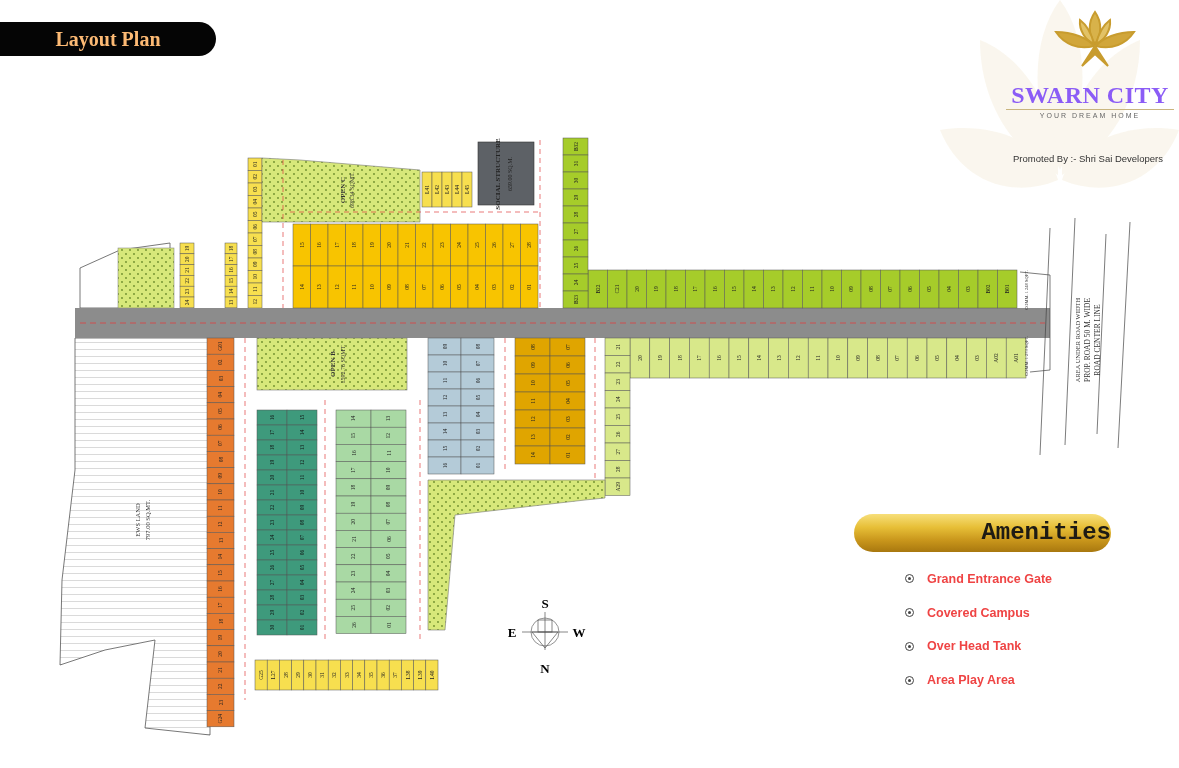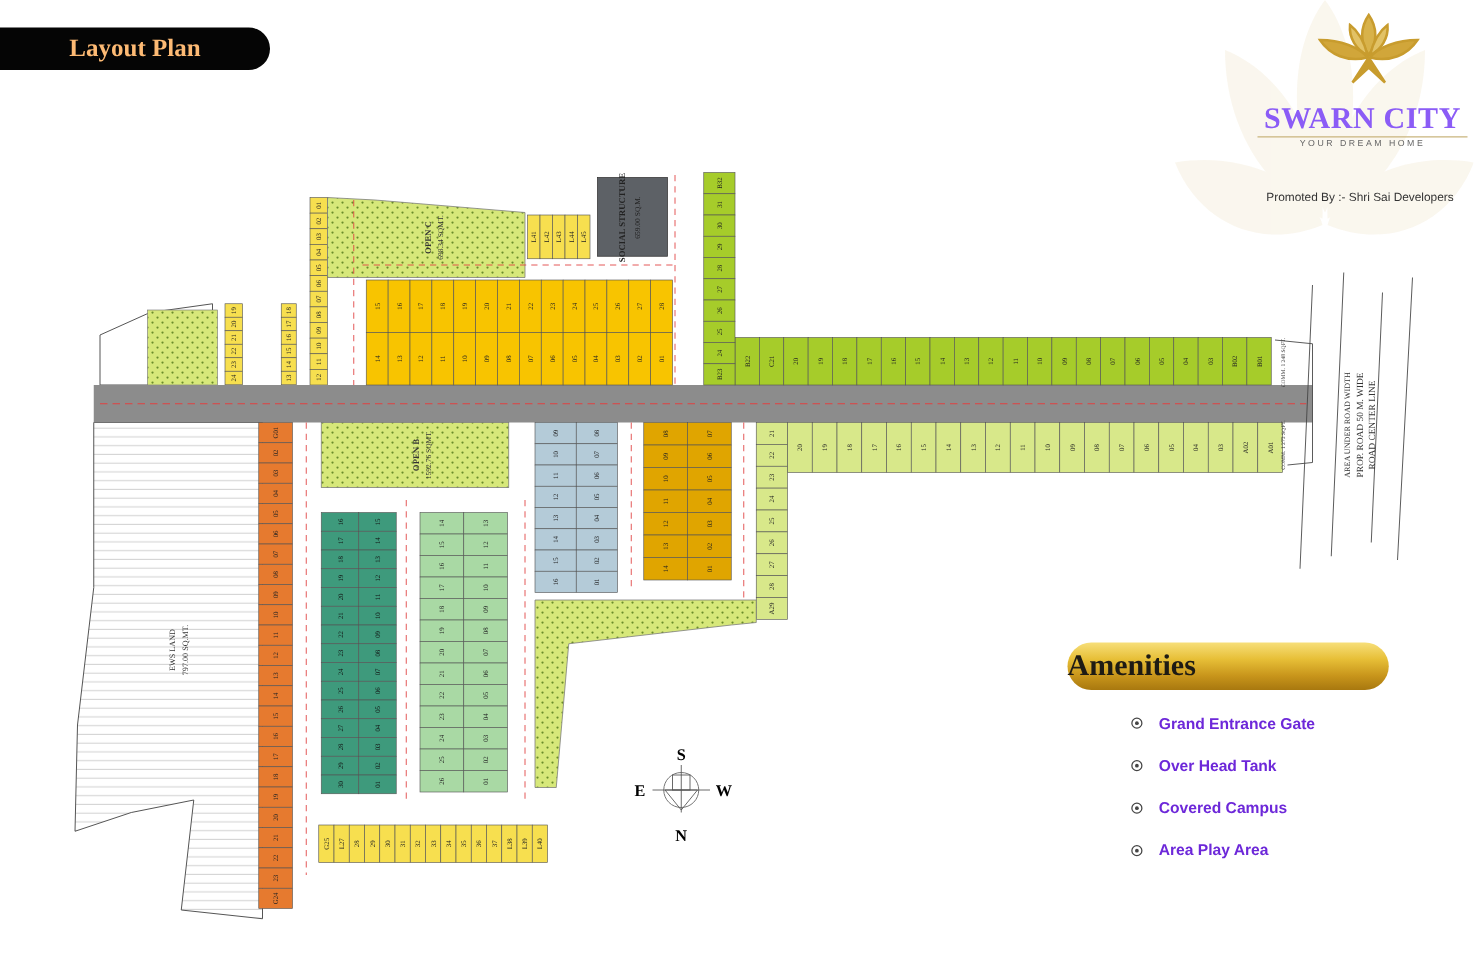--- a/index.html
+++ b/index.html
@@ -5,23 +5,23 @@
   html,body{margin:0;padding:0;}
   body{width:1179px;height:768px;position:relative;overflow:hidden;background:#ffffff;font-family:"Liberation Sans",sans-serif;}
   .abs{position:absolute;}
   .title-pill{left:0;top:22px;width:216px;height:34px;background:#050505;border-radius:0 17px 17px 0;color:#fdba74;font-family:"Liberation Serif",serif;font-weight:bold;font-size:20px;line-height:34px;text-align:center;}
   .logo-bg{left:940px;top:0;width:239px;height:220px;opacity:.35;}
   .logo-mark{left:1052px;top:10px;width:86px;height:60px;}
   .brand-name{left:1006px;top:82px;width:168px;text-align:center;font-family:"Liberation Serif",serif;font-weight:bold;font-size:24px;color:#8b5cf6;letter-spacing:.5px;}
   .brand-line{left:1006px;top:109px;width:168px;height:1px;background:#c9b57e;}
   .brand-tag{left:1006px;top:112px;width:168px;text-align:center;font-size:7px;letter-spacing:2px;color:#666;}
   .brand-promo{left:1000px;top:121px;width:176px;text-align:center;font-size:9.5px;color:#333;margin-top:32px;}
-  .amen-pill{left:854px;top:514px;width:257px;height:38px;border-radius:19px;background:linear-gradient(180deg,#f7df7a 0%,#e7bf37 35%,#c8951b 70%,#a8780f 100%);text-align:left;line-height:38px;font-family:Liberation Serif, serif;font-weight:bold;font-size:24px;color:#1e1b14;}
+  .amen-pill{left:854px;top:514px;width:257px;height:38px;border-radius:19px;background:linear-gradient(180deg,#f7df7a 0%,#e7bf37 35%,#c8951b 70%,#a8780f 100%);text-align:right;line-height:38px;font-family:Liberation Mono, monospace;font-weight:bold;font-size:24px;color:#1e1b14;}
   .amen-list{left:905px;top:562px;width:240px;margin:0;padding:0;list-style:none;}
-  .amen-list li{height:33.8px;display:flex;align-items:center;font-weight:bold;font-size:12.5px;color:#6d28d9;}
+  .amen-list li{height:33.8px;display:flex;align-items:center;font-weight:bold;font-size:12.5px;color:#ef4444;}
   .bullet{display:inline-block;width:7px;height:7px;border:1px solid #444;border-radius:50%;position:relative;margin-right:13px;}
   .bullet::after{content:"";position:absolute;left:2px;top:2px;width:3px;height:3px;border-radius:50%;background:#444;}
   svg text{font-family:"Liberation Serif",serif;}
 </style>
 </head>
 <body>
 
 <div class="abs title-pill">Layout Plan</div>
 
 <svg class="abs logo-bg" viewBox="0 0 239 220">
@@ -640,23 +640,23 @@
 </svg>
 
 <div class="abs amen-pill">Amenities</div>
 <ul class="abs amen-list">
   <li>
       <span class="bullet"></span>
       <span>Grand Entrance Gate</span>
     </li>
   <li>
       <span class="bullet"></span>
-      <span>Over Head Tank</span>
+      <span>Covered Campus</span>
     </li>
   <li>
       <span class="bullet"></span>
-      <span>Covered Campus</span>
+      <span>Over Head Tank</span>
     </li>
   <li>
       <span class="bullet"></span>
       <span>Area Play Area</span>
     </li>
 </ul>
 
 </body></html>

